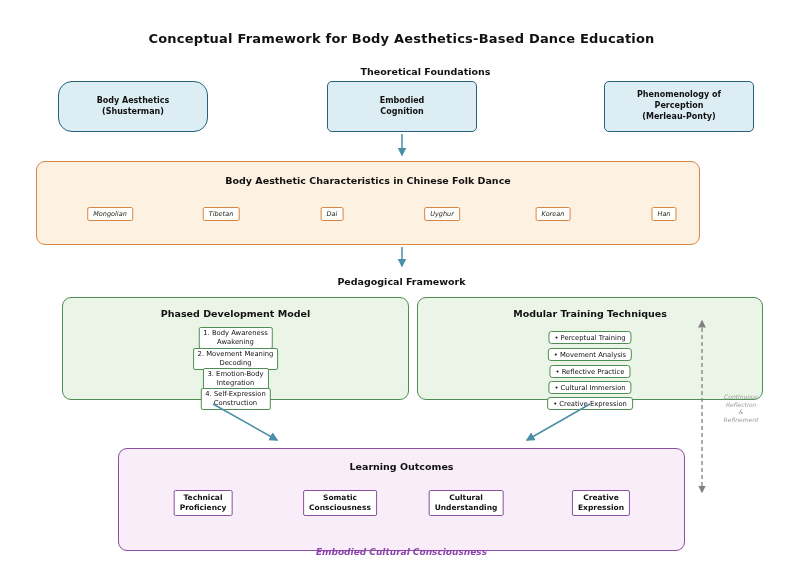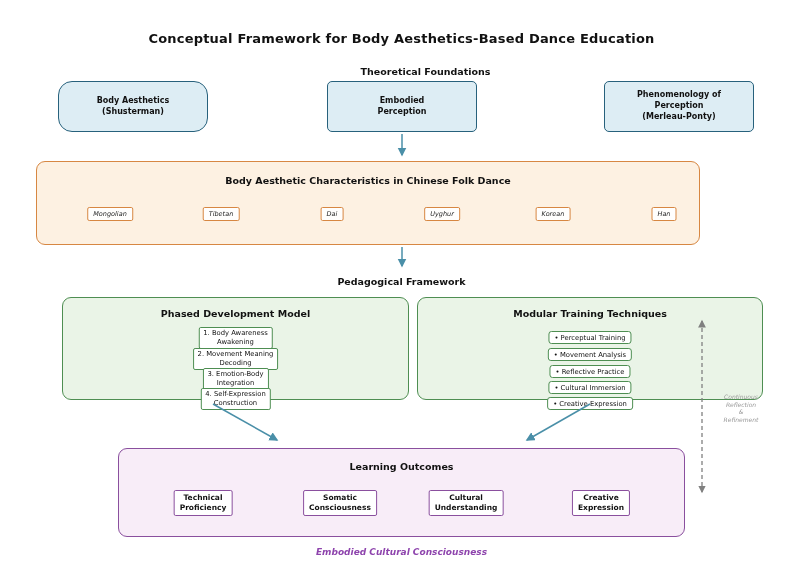--- a/index.html
+++ b/index.html
@@ -47,21 +47,21 @@
   .green-box.right{left:417px;width:346px;}
   .green-title{position:absolute;top:10px;left:0;right:0;text-align:center;
     font-size:9.5px;font-weight:bold;}
   .phase{position:absolute;left:50%;transform:translateX(-50%);
     background:#ffffff;border:1px solid var(--green-border);border-radius:2px;
     font-size:6.8px;line-height:1.3;text-align:center;padding:1px 4px;white-space:pre-line;width:max-content;}
   .technique{position:absolute;left:50%;transform:translateX(-50%);
     background:#ffffff;border:1px solid var(--green-border);border-radius:3px;
     font-size:6.8px;text-align:center;padding:1.5px 5px;white-space:nowrap;width:max-content;}
 
-  .purple-box{position:absolute;left:118px;top:448px;width:567px;height:89px;
+  .purple-box{position:absolute;left:118px;top:448px;width:567px;height:103px;
     background:var(--purple-fill);border:1.8px solid var(--purple-border);border-radius:9px;padding-left:40px;}
   .purple-title{position:absolute;top:12px;left:0;right:0;text-align:center;
     font-size:9.5px;font-weight:bold;}
   .outcome{position:absolute;top:41px;transform:translateX(-50%);
     background:#ffffff;border:1.2px solid var(--purple-border);border-radius:2px;
     font-size:7.5px;font-weight:bold;line-height:1.3;text-align:center;
     padding:2px 5px;white-space:pre-line;width:max-content;}
 
   .feedback-label{position:absolute;left:741px;top:393px;transform:translateX(-50%);
     text-align:center;font-size:6px;font-style:italic;color:var(--feedback-text);
@@ -76,21 +76,21 @@
 <body>
 
 <div class="canvas">
 
   <div class="main-title pre">Conceptual Framework for Body Aesthetics-Based Dance Education</div>
 
   <div class="section-label theory-label">Theoretical Foundations</div>
   <div class="theory-box b1 pre">Body Aesthetics
 (Shusterman)</div>
   <div class="theory-box b2 pre">Embodied
-Perception</div>
+Cognition</div>
   <div class="theory-box b3 pre">Phenomenology of
 Perception
 (Merleau-Ponty)</div>
 
   <div class="char-box">
     <div class="char-title">Body Aesthetic Characteristics in Chinese Folk Dance</div>
     <div class="ethnic" style="left:73px">Mongolian</div>
     <div class="ethnic" style="left:184px">Tibetan</div>
     <div class="ethnic" style="left:295px">Dai</div>
     <div class="ethnic" style="left:405px">Uyghur</div>

